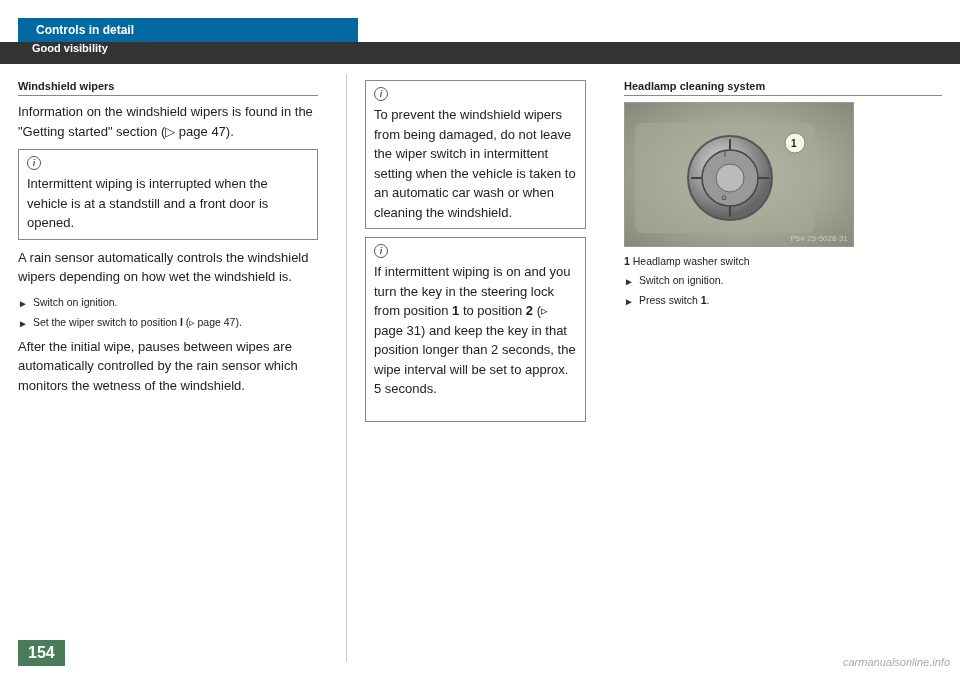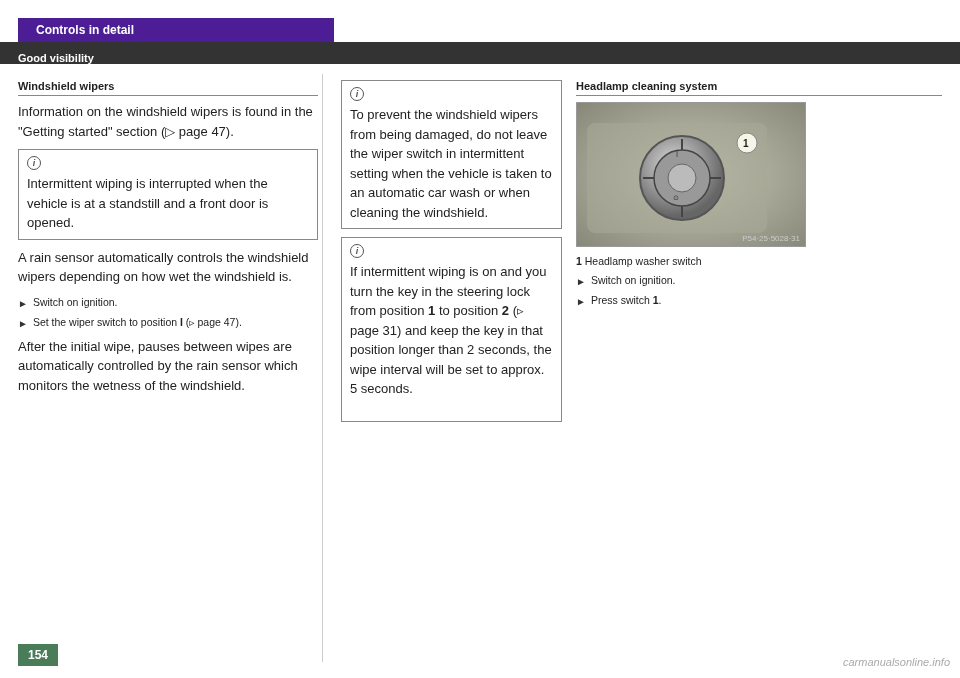--- a/index.html
+++ b/index.html
@@ -9,43 +9,43 @@
       background: #fff;
       font-family: Arial, Helvetica, sans-serif;
       font-size: 11px;
       color: #222;
       overflow: hidden;
       position: relative;
     }
 
     
     .header-bar {
-      background: #4c1d95;
+      background: #0369a1;
       color: #fff;
       font-size: 12px;
       font-weight: bold;
       padding: 5px 18px;
-      width: 316px;
+      width: 340px;
       margin-left: 18px;
       margin-top: 18px;
     }
     .sub-header-bar {
       background: #333;
       height: 22px;
       display: flex;
-      align-items: flex-end;
-      padding-left: 18px;
+      align-items: flex-start;
+      padding-left: 32px;
       margin-bottom: 10px;
     }
 
     .page-layout {
       display: flex;
       flex-direction: row;
       padding: 0 18px;
-      gap: 4px;
+      gap: 28px;
       height: calc(678px - 90px);
     }
 
     
     .col-left {
       flex: 0 0 300px;
       padding-top: 6px;
     }
 
     
@@ -150,21 +150,21 @@
     }
 
     
     .page-number {
       position: absolute;
       bottom: 12px;
       left: 18px;
       background: #4a7c59;
       color: #fff;
       font-weight: bold;
-      font-size: 12px;
+      font-size: 16px;
       padding: 4px 10px;
       min-width: 40px;
       text-align: center;
     }
 
     
     .watermark {
       position: absolute;
       bottom: 10px;
       right: 10px;

